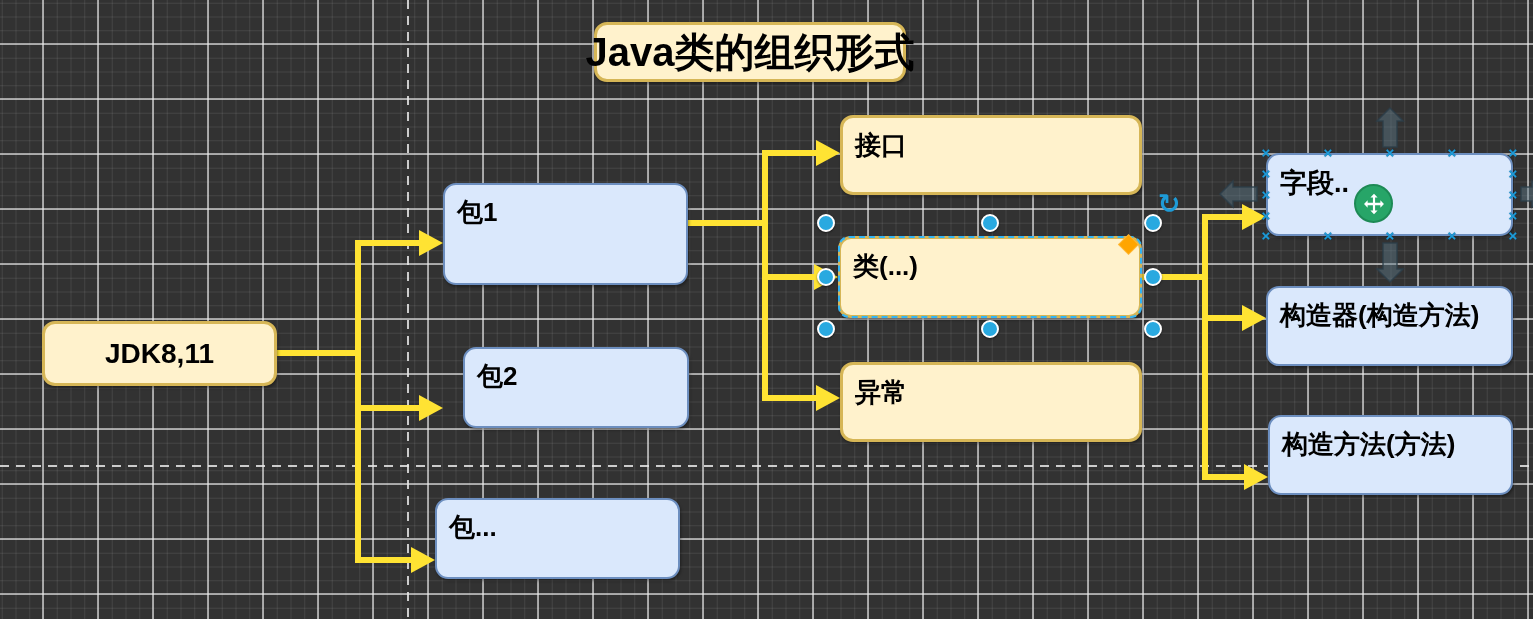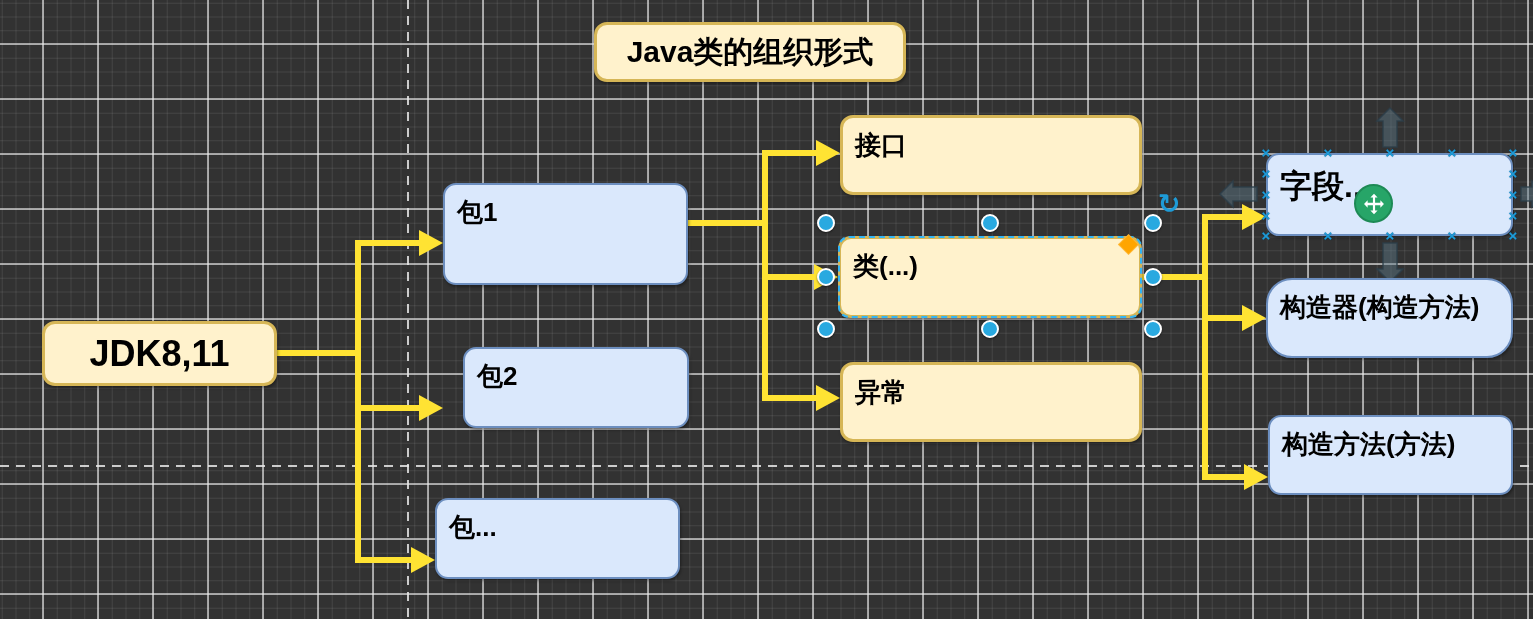--- a/index.html
+++ b/index.html
@@ -25,31 +25,31 @@
   .node{
     position:absolute;box-sizing:border-box;border-radius:13px;
     color:var(--text,#000);font-weight:bold;font-size:26px;
     box-shadow:1px 2px 3px rgba(0,0,0,.35);
   }
   .node .lbl{display:block;padding:10px 12px;white-space:nowrap;}
   .node.center{display:flex;align-items:center;justify-content:center;}
   .node.center .lbl{padding:0;}
   .cream{background:var(--cream-fill,#FFF2CC);border:3px solid var(--cream-border,#D6B656);}
   .blue{background:var(--blue-fill,#DAE8FC);border:2.5px solid var(--blue-border,#6C8EBF);}
-  #node-title{left:594px;top:22px;width:312px;height:60px;font-size:30px;}
-  #node-jdk{left:42px;top:321px;width:235px;height:65px;font-size:36px;}
+  #node-title{left:594px;top:22px;width:312px;height:60px;font-size:40px;}
+  #node-jdk{left:42px;top:321px;width:235px;height:65px;font-size:28px;}
   #node-pkg1{left:443px;top:183px;width:245px;height:102px;}
   #node-pkg2{left:443px;top:347px;width:226px;height:81px;margin-left:20px;}
   #node-pkgN{left:435px;top:498px;width:245px;height:81px;}
   #node-interface{left:840px;top:115px;width:302px;height:80px;}
   #node-class{left:838px;top:236px;width:304px;height:82px;}
   #node-class .lbl{padding-top:10px;}
   #node-exception{left:840px;top:362px;width:302px;height:80px;}
-  #node-field{left:1266px;top:153px;width:247px;height:83px;font-size:32px;}
-  #node-constructor{left:1266px;top:278px;width:247px;height:80px;border-radius:26px;}
+  #node-field{left:1266px;top:153px;width:247px;height:83px;font-size:27px;}
+  #node-constructor{left:1266px;top:286px;width:247px;height:80px;}
   #node-method{left:1268px;top:415px;width:245px;height:80px;}
 
   
   .sel-outline{
     position:absolute;left:838px;top:236px;width:304px;height:82px;box-sizing:border-box;
     border:2.5px dashed var(--selection,#33B5F5);border-radius:11px;pointer-events:none;
   }
   .handle{
     position:absolute;width:18px;height:18px;border-radius:50%;
     background:var(--handle,#29A9E0);border:2px solid #fff;box-sizing:border-box;

